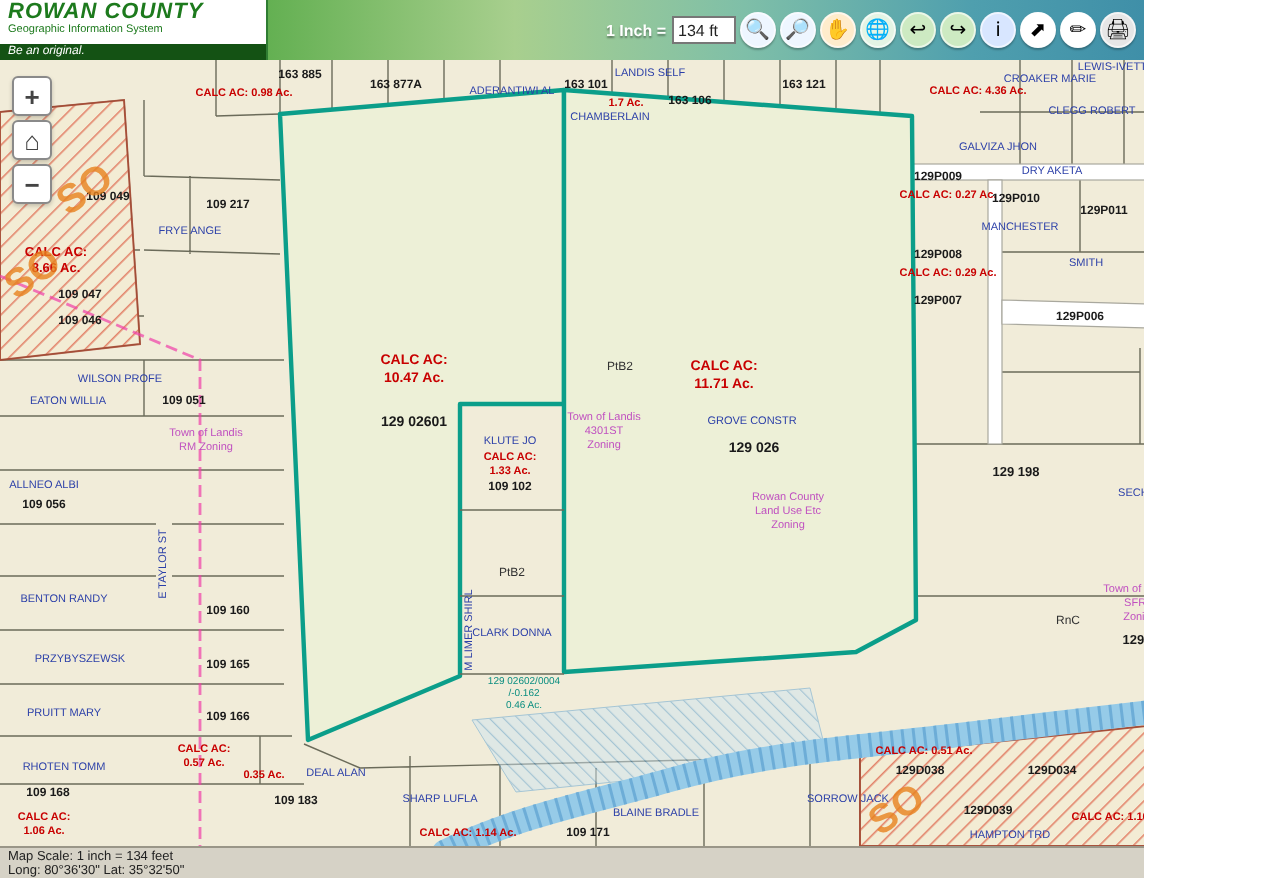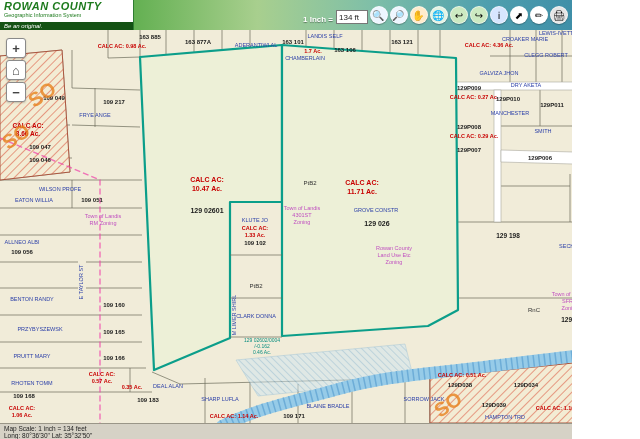--- a/index.html
+++ b/index.html
@@ -6,21 +6,21 @@
   html,body{width:640px;height:439px;overflow:hidden;background:#fff;font-family:"Liberation Sans",sans-serif}
   .app{width:572px;height:439px;display:flex;flex-direction:column}
 
   header{height:30px;position:relative;flex:0 0 30px;
     background:linear-gradient(90deg,#2f7d32 0%,#5fae4e 22%,#a8cf8e 45%,#7fbfa8 65%,#4f9fae 85%,#3f8fa8 100%);
     display:flex;align-items:center}
   .logo{position:absolute;left:0;top:0;width:134px;height:30px;background:#fff;display:flex;flex-direction:column;border-right:1px solid #2f7d32}
   .logo-title{font-size:11px;font-weight:bold;font-style:italic;color:#1d7a1d;line-height:11px;padding:1px 4px 0;letter-spacing:.5px}
   .logo-sub{font-size:5.5px;color:#1d7a1d;padding:0 4px;line-height:6px}
   .logo-tag{margin-top:auto;background:#145214;color:#fff;font-style:italic;font-size:6px;line-height:8px;padding:0 4px}
-  .toolbar{margin-left:auto;display:flex;align-items:flex-end;gap:2px;padding-right:4px}
+  .toolbar{margin-left:auto;display:flex;align-items:center;gap:2px;padding-right:4px}
   .scale-label{color:#fff;font-size:8px;font-weight:bold;text-shadow:0 1px 1px #0006;margin-right:1px}
   .scale-input{width:32px;height:14px;font-size:8px;border:1px solid #777;background:#fff;color:#222;padding:0 2px;font-family:Liberation Sans, sans-serif}
   #toolbar-icons{display:flex;gap:2px;align-items:center}
   .tb-icon{width:18px;height:18px;border:1px solid #ffffff99;border-radius:50%;font-size:10px;line-height:15px;text-align:center;cursor:pointer;padding:0;box-shadow:0 1px 1px #0004}
 
   .map-wrap{position:relative;flex:1;overflow:hidden;background:#f1ecd9}
   .map-wrap svg{display:block}
   .zoom-ctrl{position:absolute;left:6px;top:8px;display:flex;flex-direction:column;gap:2px}
   .zoom-btn{width:20px;height:20px;background:#fff;border:1px solid #8a8a8a;border-radius:3px;font-size:13px;font-weight:bold;color:#444;line-height:17px;text-align:center;cursor:pointer;box-shadow:0 1px 2px #0003;padding:0}
 

